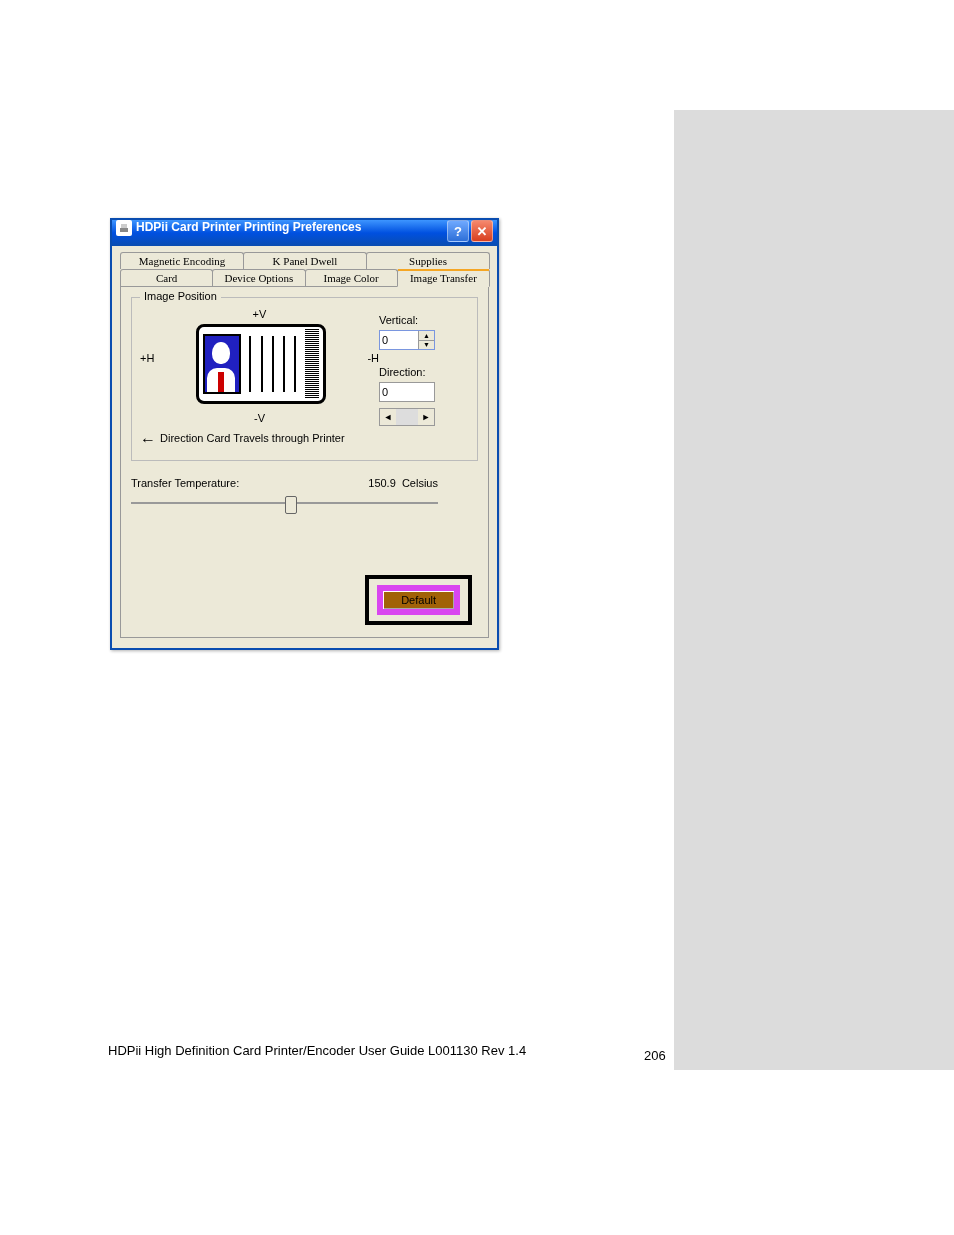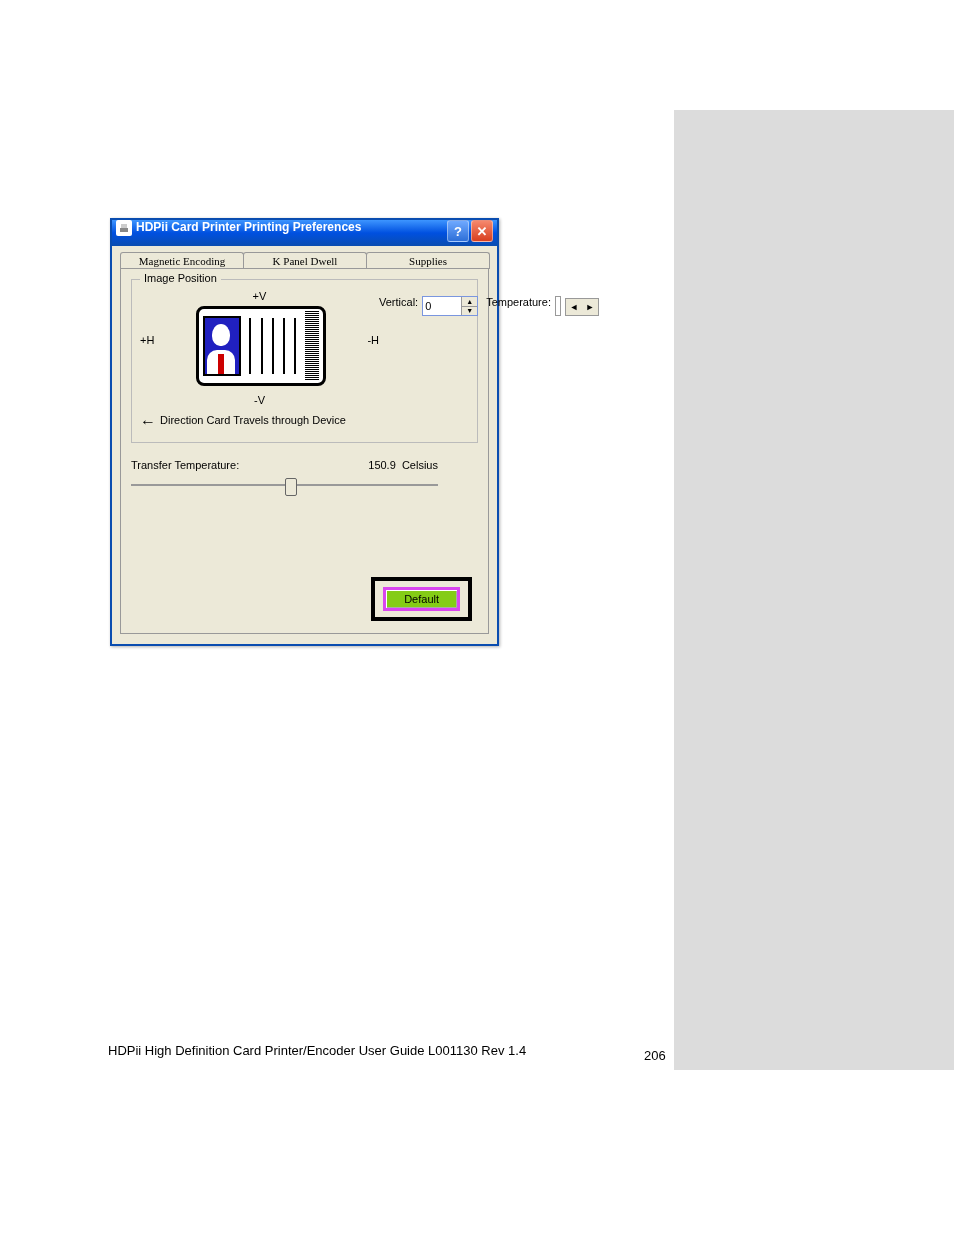--- a/index.html
+++ b/index.html
@@ -96,21 +96,21 @@
     content: "";
     position: absolute;
     left: 0; right: 0; top: -1px;
     height: 2px;
     background: #f5a623;
   }
   .tab-content {
     border: 1px solid #999;
     background: #ece9d8;
     margin-top: -1px;
-    padding: 10px 10px 14px 10px;
+    padding: 10px 10px 0 10px;
     min-height: 340px;
     position: relative;
   }
   .groupbox {
     border: 1px solid #bbb;
     padding: 10px 8px 14px 8px;
     position: relative;
     font-size: 11px;
   }
   .groupbox-title {
@@ -203,21 +203,21 @@
   }
   .arrow-left {
     font-size: 16px;
     margin-right: 4px;
     line-height: 1;
   }
   .controls-col {
     width: 90px;
     font-size: 11px;
     display: flex;
-    flex-direction: row;
+    flex-direction: column;
     gap: 4px;
     padding-top: 6px;
   }
   .spin-wrap {
     display: flex;
     border: 1px solid #7a96df;
     background: #fff;
     width: 54px;
     height: 18px;
     box-shadow: inset 0 0 0 1px rgba(0,0,200,0.1);
@@ -291,22 +291,22 @@
     border-radius: 2px;
   }
   .default-btn-frame {
     position: absolute;
     right: 16px;
     bottom: 12px;
     border: 4px solid #000;
     padding: 6px 8px;
   }
   .default-btn {
-    background: #84cc16;
-    border: 3px solid #d946ef;
+    background: #a16207;
+    border: 6px solid #d946ef;
     box-shadow: inset 1px 1px 0 #fff, inset -1px -1px 0 #aaa;
     padding: 3px 18px;
     font-size: 11px;
     cursor: pointer;
   }
   .footer {
     position: absolute;
     left: 108px;
     top: 1043px;
     font-size: 13px;
@@ -339,20 +339,26 @@
     <div class="titlebar-text">HDPii Card Printer Printing Preferences</div>
     <div class="titlebar-btn help-btn">?</div>
     <div class="titlebar-btn close-btn">✕</div>
   </div>
 
   <div class="tabs-area">
     <div class="tab-row tab-row1">
       <div class="tab">Magnetic Encoding</div>
       <div class="tab">K Panel Dwell</div>
       <div class="tab">Supplies</div>
+    </div>
+    <div class="tab-row tab-row2">
+      <div class="tab">Card</div>
+      <div class="tab">Device Options</div>
+      <div class="tab">Image Color</div>
+      <div class="tab active">Image Transfer</div>
     </div>
 
     <div class="tab-content">
 
       <div class="groupbox">
         <div class="groupbox-title">Image Position</div>
 
         <div class="card-preview-area">
           <div class="preview-col" style="position:relative;">
             <div class="v-label-top">+V</div>
@@ -371,35 +377,35 @@
                     <span></span>
                     <span></span>
                 </div>
                 <div class="barcode"></div>
               </div>
               <span class="h-labels h-right" style="position:static;margin-left:6px;">-H</span>
             </div>
             <div class="v-label-bot">-V</div>
             <div class="direction-row">
               <span class="arrow-left">←</span>
-              <span>Direction Card Travels through Device</span>
+              <span>Direction Card Travels through Printer</span>
             </div>
           </div>
 
           <div class="controls-col">
             <div>Vertical:</div>
             <div class="spin-wrap">
               <input class="spin-input" value="0" style="">
               <div class="spin-btns">
                 <div class="spin-btn">▲</div>
                 <div class="spin-btn">▼</div>
               </div>
             </div>
             <div style="height:8px;"></div>
-            <div>Temperature:</div>
+            <div>Direction:</div>
             <div class="spin-wrap" style="border:1px solid #999;">
               <input class="spin-input" style="width: 100%;" value="0">
             </div>
             <div class="hscroll">
               <div class="hscroll-btn">◄</div>
               <div class="hscroll-track"></div>
               <div class="hscroll-btn">►</div>
             </div>
           </div>
         </div>

